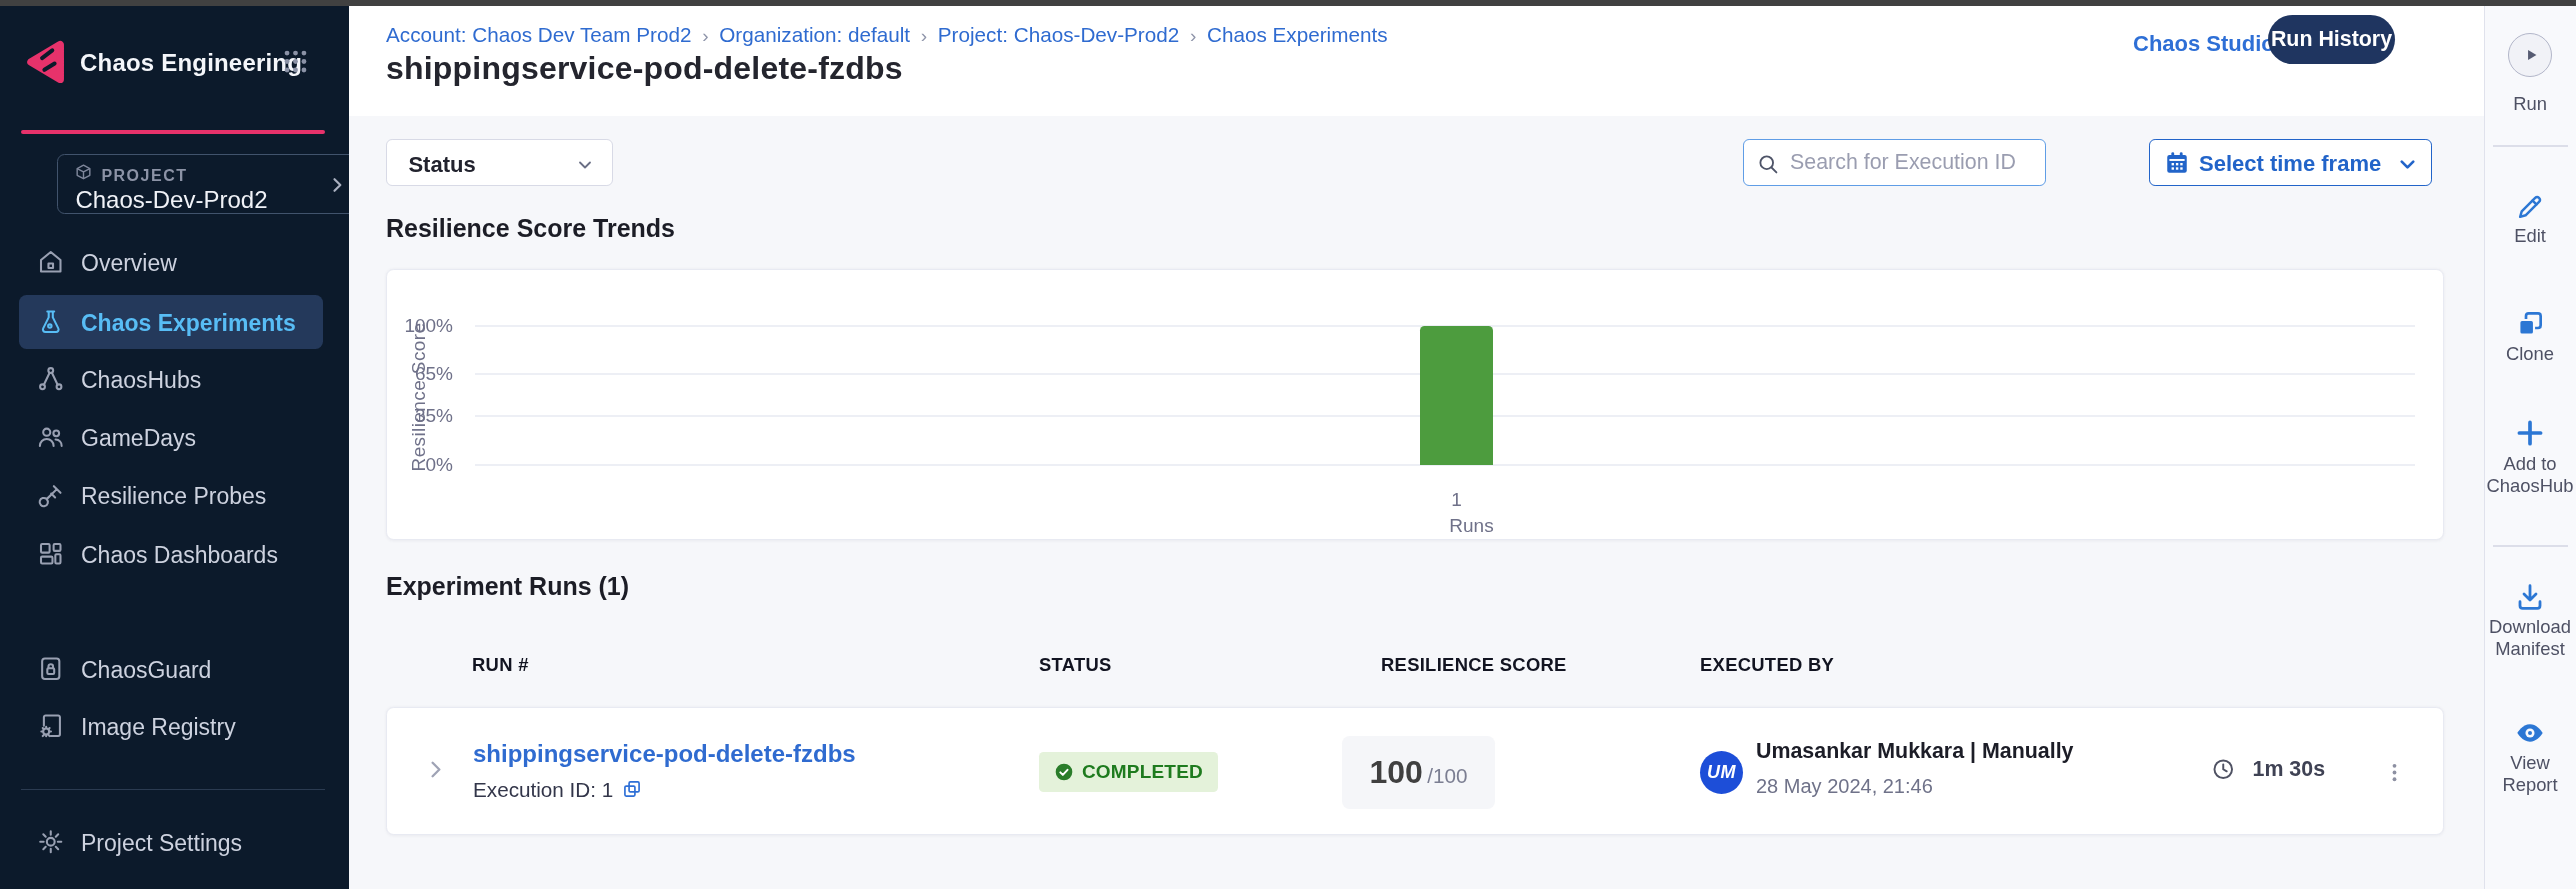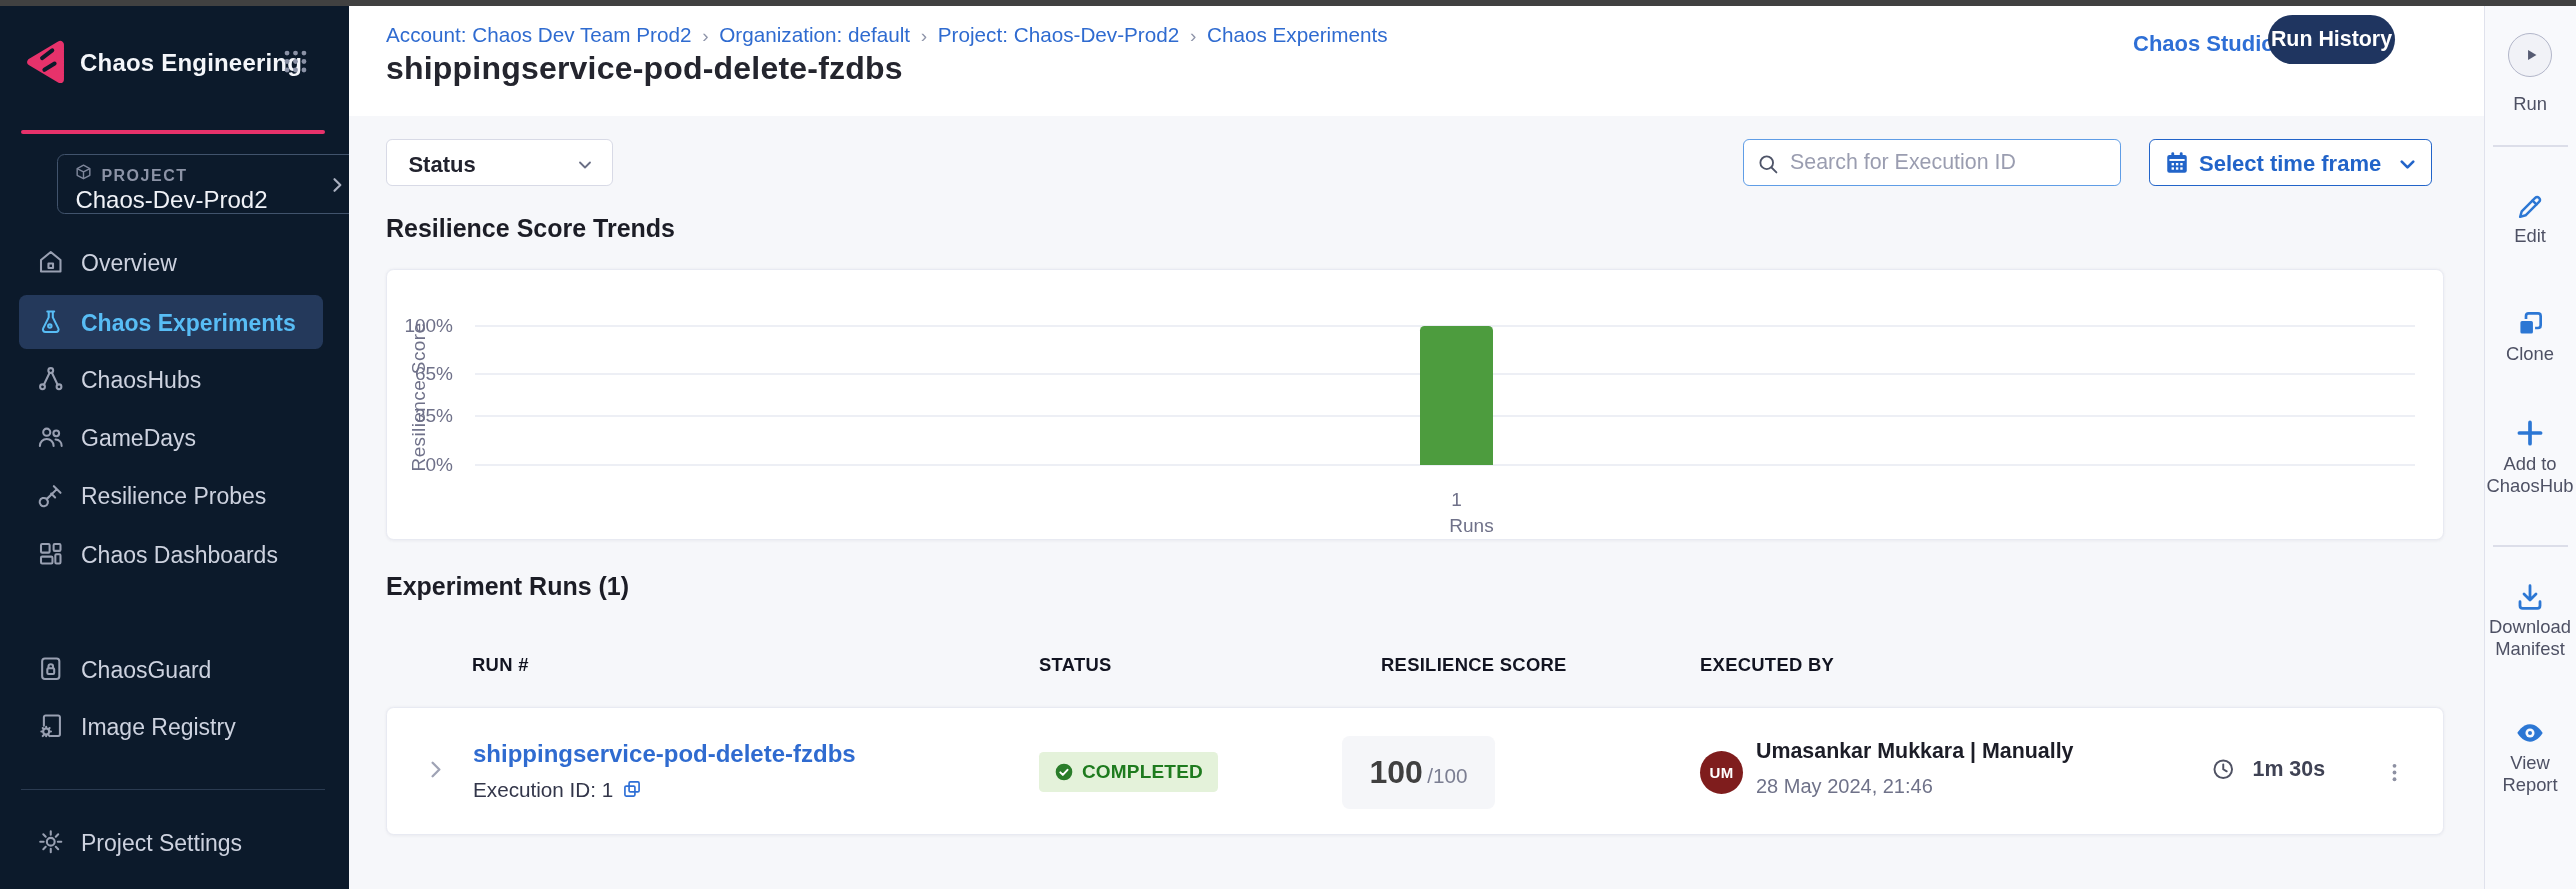--- a/index.html
+++ b/index.html
@@ -42,21 +42,21 @@
   #run-history { left:1919px; top:9.2px; width:127px; height:49px; background:#1f3560; border:none; border-radius:24.5px;
                  color:#ffffff; font-size:21.4px; font-weight:bold; font-family:inherit; cursor:pointer; }
 
   
   #content { left:349px; top:116px; width:2135px; height:773px; background:#f6f7fa; }
 
   #status-dd { left:37px; top:23px; width:227px; height:47px; background:#fff; border:1.1px solid #d8dae6; border-radius:6.1px; cursor:pointer; }
   #status-dd .dd-label { position:absolute; left:21.4px; top:11.5px; font-size:22px; font-weight:bold; color:#22232e; }
   #status-dd .dd-chevron { position:absolute; right:17px; top:14.5px; width:20px; height:20px; color:#6a6f85; }
 
-  #search-box { left:1394px; top:23px; width:378px; height:47px; background:#fff; border:1.5px solid #5f9de6; border-radius:6.1px; }
+  #search-box { left:1394px; top:23px; width:303px; height:47px; background:#fff; border:1.5px solid #5f9de6; border-radius:6.1px; }
   #search-box .mag { position:absolute; left:12.2px; top:11.5px; width:24.5px; height:24.5px; color:#4e5468; }
   #search-box input { position:absolute; left:46px; top:3.1px; width:321px; height:38px; border:none; outline:none;
                       font-size:21.4px; font-family:inherit; color:#22232e; background:transparent; }
   #search-box input::placeholder { color:#9a9db0; }
 
   #timeframe-btn { left:1800px; top:23px; width:283px; height:47px; background:#fff; border:1.5px solid #2264c9; border-radius:6.1px; cursor:pointer; }
   #timeframe-btn .cal { position:absolute; left:13.8px; top:10px; width:26px; height:26px; color:#2264c9; }
   #timeframe-btn .tf-label { position:absolute; left:49px; top:10.7px; font-size:22px; font-weight:bold; color:#2264c9; }
   #timeframe-btn .tf-chevron { position:absolute; right:12.2px; top:13px; width:23px; height:23px; color:#2264c9; }
 
@@ -83,22 +83,22 @@
   #exec-id { font-size:20.7px; color:#33364a; }
   #copy-icon { display:inline-block; width:20px; height:20px; margin-left:9.2px; vertical-align:-2.3px; color:#2e6fd6; cursor:pointer; }
   #status-badge { position:absolute; left:652px; top:44px; height:40px; padding:0 15.3px; background:#e4f2da; border-radius:4.6px;
                   display:flex; align-items:center; gap:7.6px; }
   #status-badge .chk { width:20px; height:20px; }
   #status-badge .bdg-label { font-size:19px; font-weight:bold; color:#1e7b1e; letter-spacing:0.2px; }
   #score-pill { position:absolute; left:955px; top:27.5px; width:153px; height:73px; background:#f5f6f9; border-radius:7.6px;
                 display:flex; align-items:center; justify-content:center; gap:4.6px; }
   #score-val { font-size:32px; font-weight:bold; color:#404040; }
   #score-total { font-size:20.7px; color:#7b7e92; padding-top:7.6px; }
-  #avatar { position:absolute; left:1313px; top:43px; width:43px; height:43px; border-radius:50%; background:#7f1d1d;
-            color:#fff; font-size:15px; font-weight:bold; display:flex; align-items:center; justify-content:center; letter-spacing:0.4px; }
+  #avatar { position:absolute; left:1313px; top:43px; width:43px; height:43px; border-radius:50%; background:#1d4ed8;
+            color:#fff; font-size:18px; font-weight:bold; display:flex; align-items:center; justify-content:center; letter-spacing:0.4px;font-style:italic; }
   #exec-by { position:absolute; left:1369px; top:31px; font-size:21.4px; font-weight:bold; color:#1c1d27; }
   #exec-date { position:absolute; left:1369px; top:67px; font-size:20px; color:#6f7289; }
   #duration { position:absolute; left:1824px; top:49px; display:flex; align-items:center; gap:17px; }
   #duration .clk { width:24.5px; height:24.5px; color:#4f5263; }
   #duration .dur-label { font-size:21.4px; font-weight:bold; color:#3f4254; }
   #kebab { position:absolute; left:1986px; top:43px; width:43px; height:43px; color:#8d90a2; cursor:pointer;
            display:flex; align-items:center; justify-content:center; }
 
   
   #rail { left:2484px; top:6.1px; width:92px; height:883px; background:#f8f9fc; border-left:1.5px solid #e0e2ec; }

